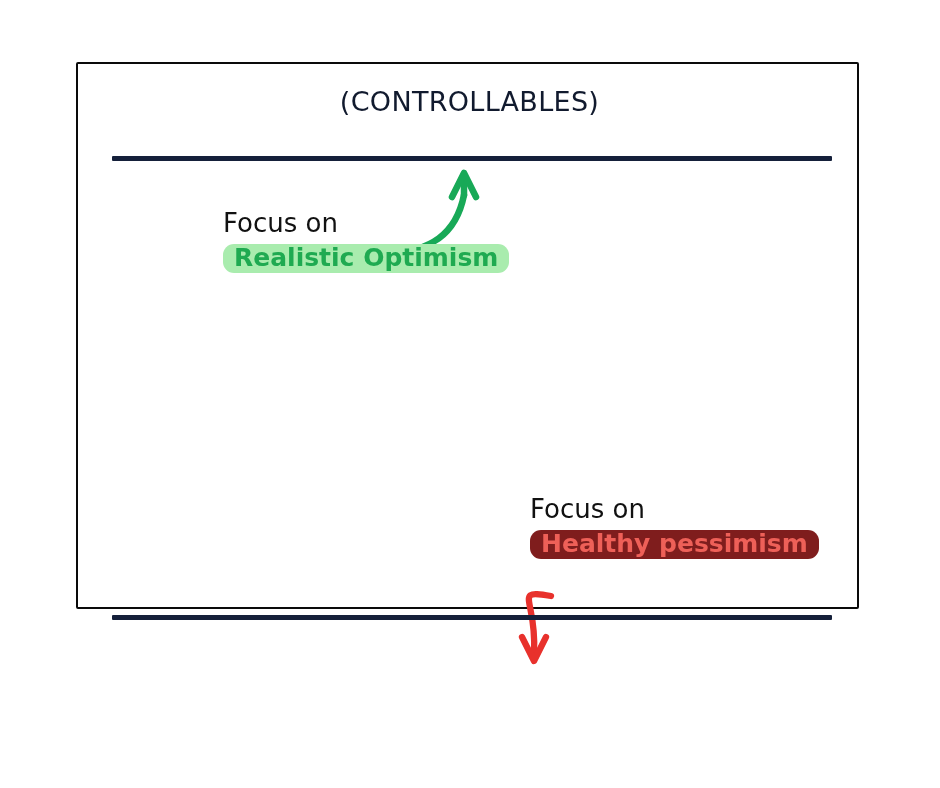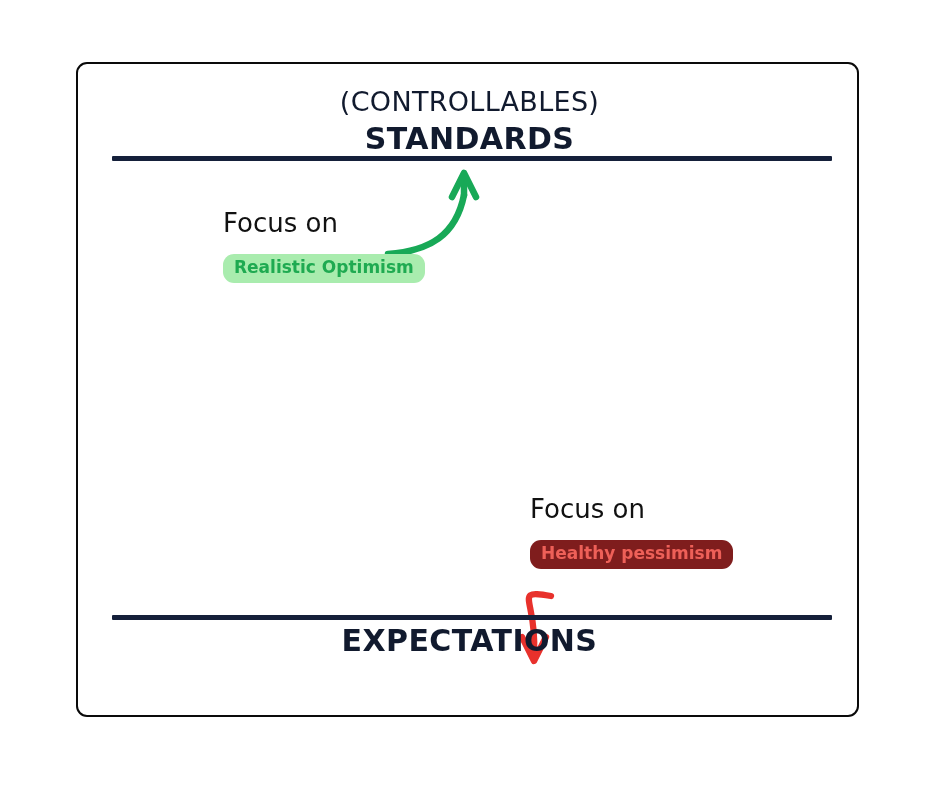--- a/index.html
+++ b/index.html
@@ -15,23 +15,23 @@
     position: relative;
     font-family: "DejaVu Sans", "Liberation Sans", sans-serif;
     overflow: hidden;
   }
 
   #diagram-card {
     position: absolute;
     left: 76px;
     top: 62px;
     width: 783px;
-    height: 655px;
+    height: 547px;
     border: 2px solid #0a0a0a;
-    border-radius: 11px;
+    border-radius: 2px;
     background: #ffffff;
   }
 
   
   .axis-rule {
     position: absolute;
     left: 34px;
     width: 720px;
     height: 5px;
     background: #15203a;
@@ -83,24 +83,24 @@
   }
   .annotation-line {
     font-size: 26px;
     font-weight: 400;
     line-height: 35px;
     color: #111111;
     white-space: nowrap;
   }
   .pill {
     display: inline-block;
-    margin-top: 13px;
+    margin-top: 3px;
     padding: 2px 11px 4px 11px;
     border-radius: 11px;
-    font-size: 17px;
+    font-size: 25px;
     font-weight: 700;
     line-height: 23px;
     white-space: nowrap;
   }
   #pill-realistic-optimism {
     color: #1faa51;
     background: #a9ecae;
   }
   #pill-healthy-pessimism {
     color: #ee6058;
@@ -126,21 +126,20 @@
     height: 100px;
   }
 </style>
 </head>
 <body>
 
 <div id="diagram-card">
 
   <div class="heading-block" id="standards-heading">
     <div class="label-paren">(CONTROLLABLES)</div>
-    <div class="label-main">STANDARDS</div>
   </div>
 
   <div class="axis-rule" id="rule-standards"></div>
 
   <svg class="arrow-svg" id="arrow-up-green" viewBox="0 0 120 100">
     <path d="M 10 147 C 52 144, 78 128, 86 88" transform="translate(0,-52)" fill="none" stroke="#18a957" stroke-width="6.5" stroke-linecap="round"></path>
     <path d="M 86 36 L 86 18" fill="none" stroke="#18a957" stroke-width="6.5" stroke-linecap="round"></path>
     <path d="M 74 38 L 86 14 L 98 38" fill="none" stroke="#18a957" stroke-width="6.5" stroke-linecap="round" stroke-linejoin="round"></path>
   </svg>
 
@@ -159,16 +158,15 @@
   </svg>
 
   <div class="annotation" id="annotation-lower">
     <div class="annotation-line">Focus on</div>
     <span class="pill" id="pill-healthy-pessimism">Healthy pessimism</span>
   </div>
 
   <div class="axis-rule" id="rule-expectations"></div>
 
   <div class="heading-block" id="expectations-heading">
-    <div class="label-main">EXPECTATIONS</div>
   </div>
 
 </div>
 
 </body></html>

